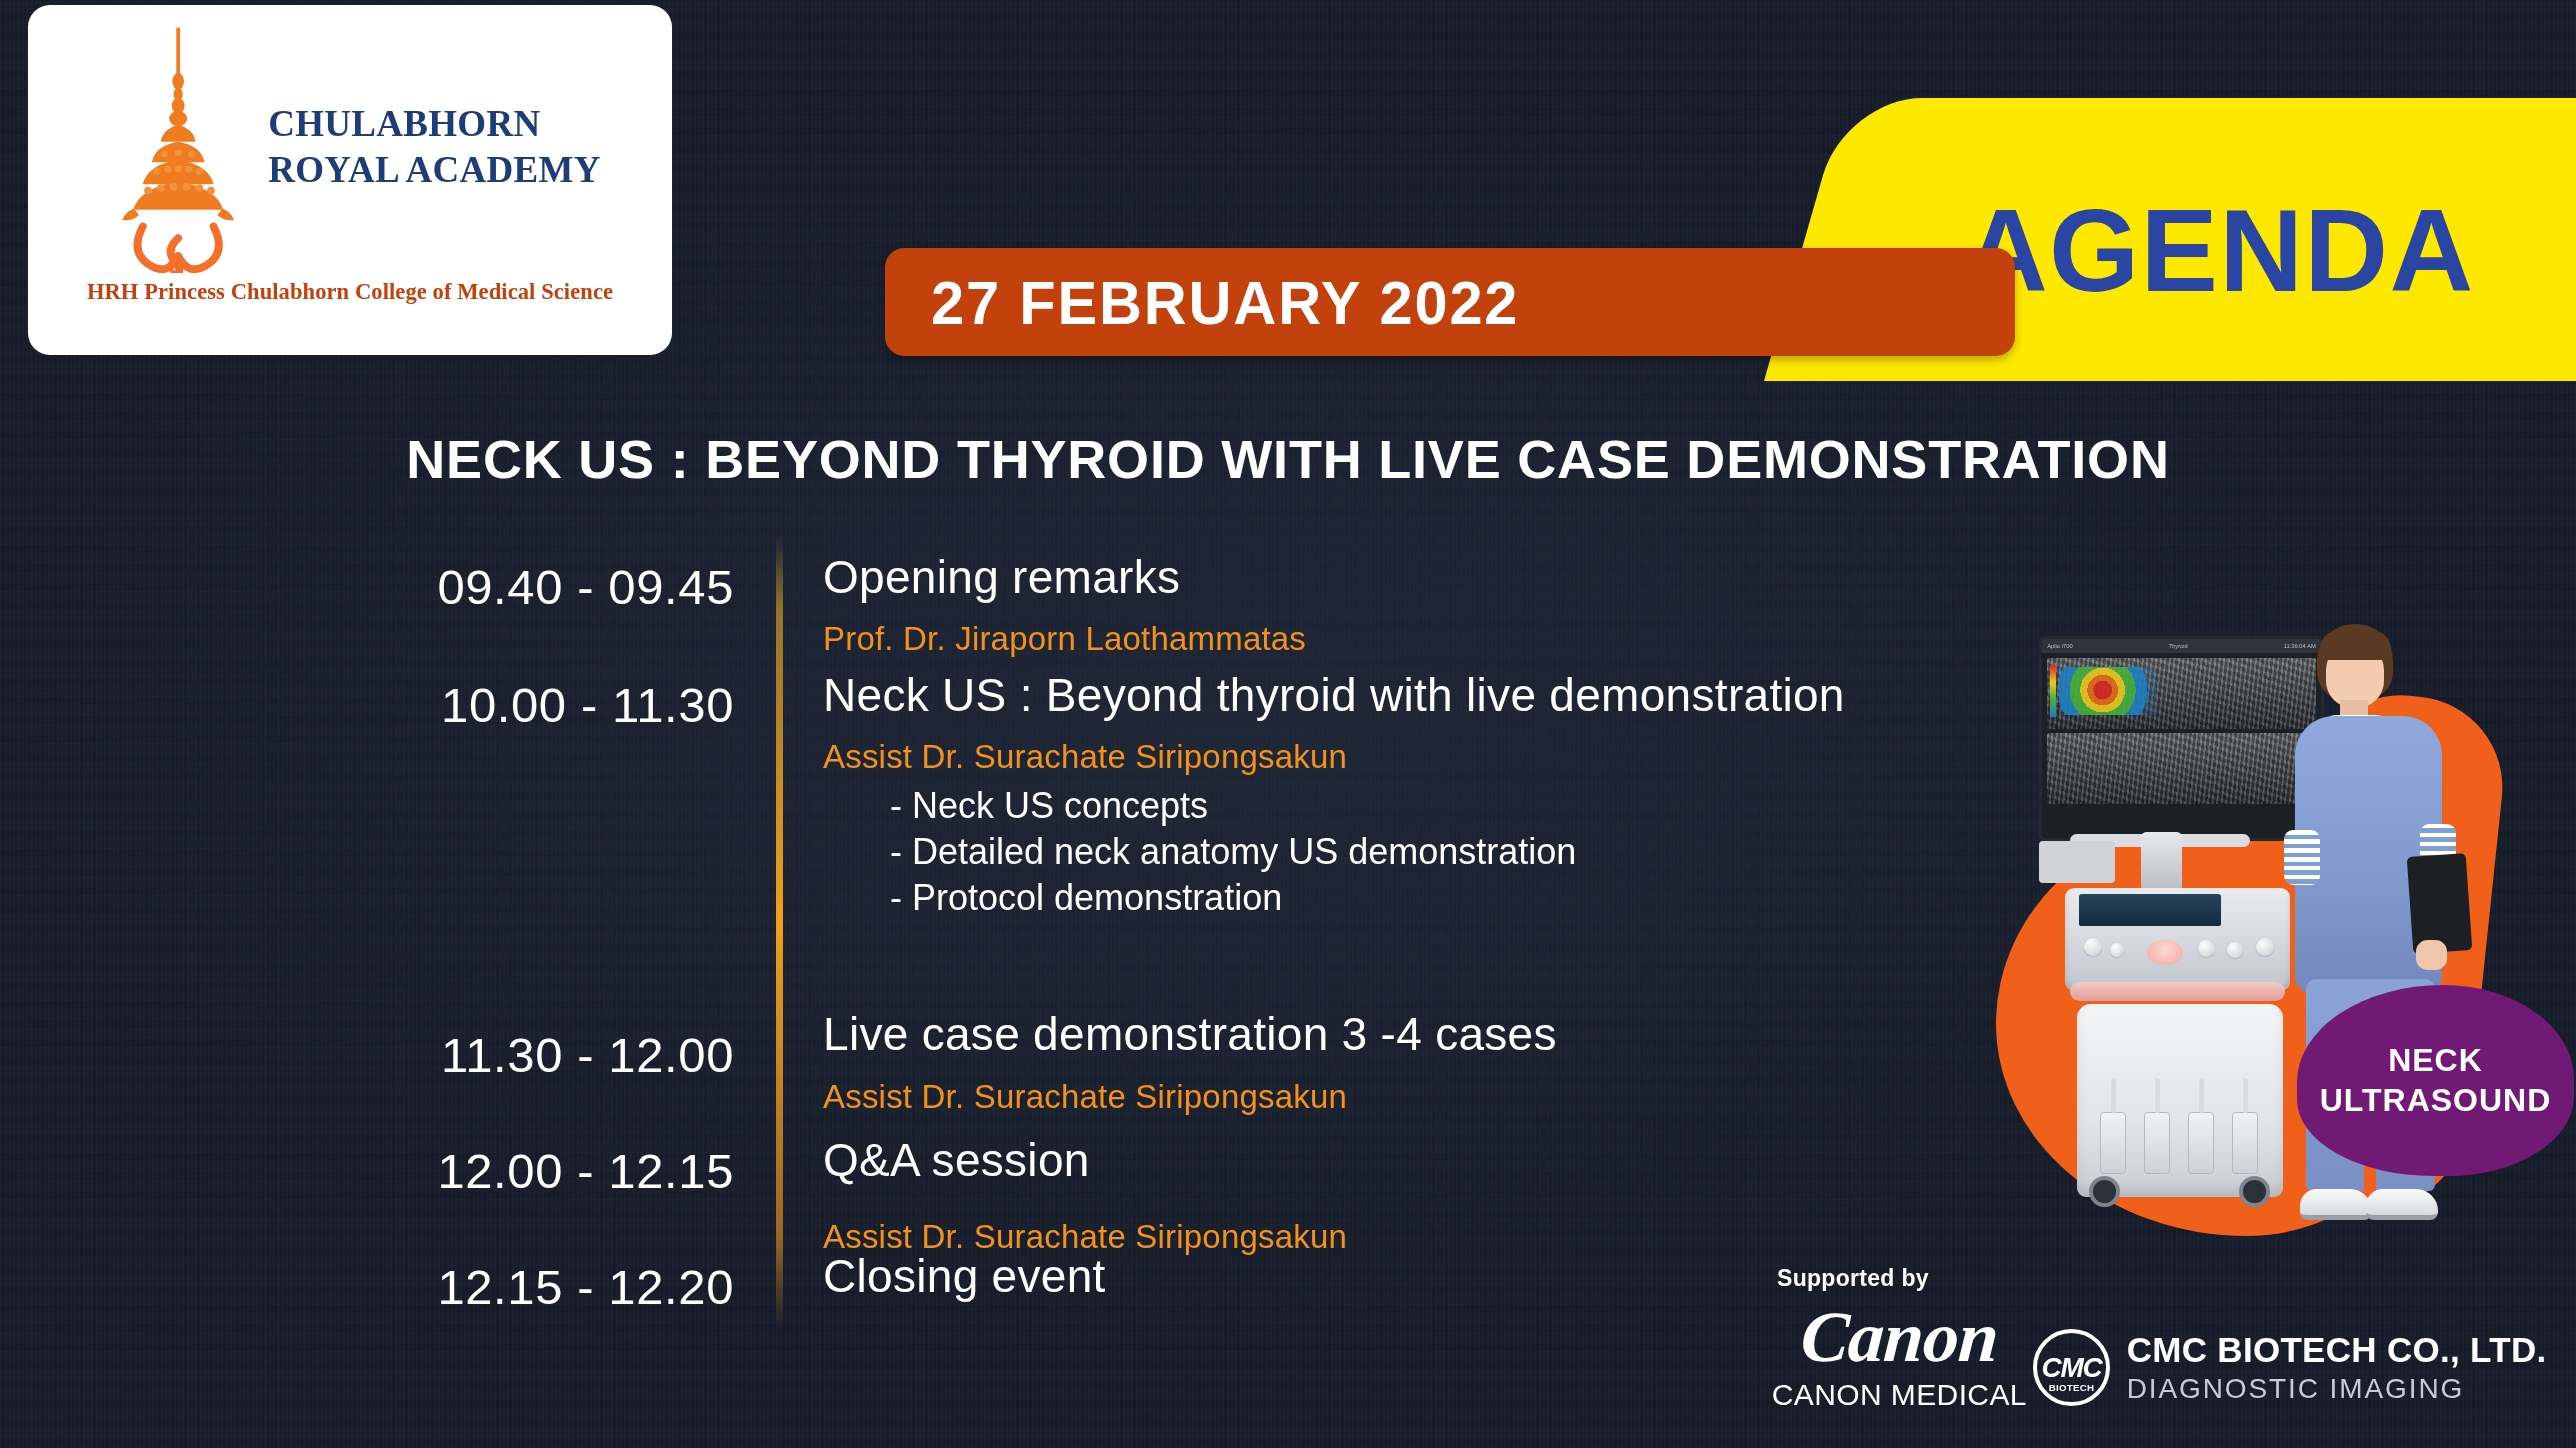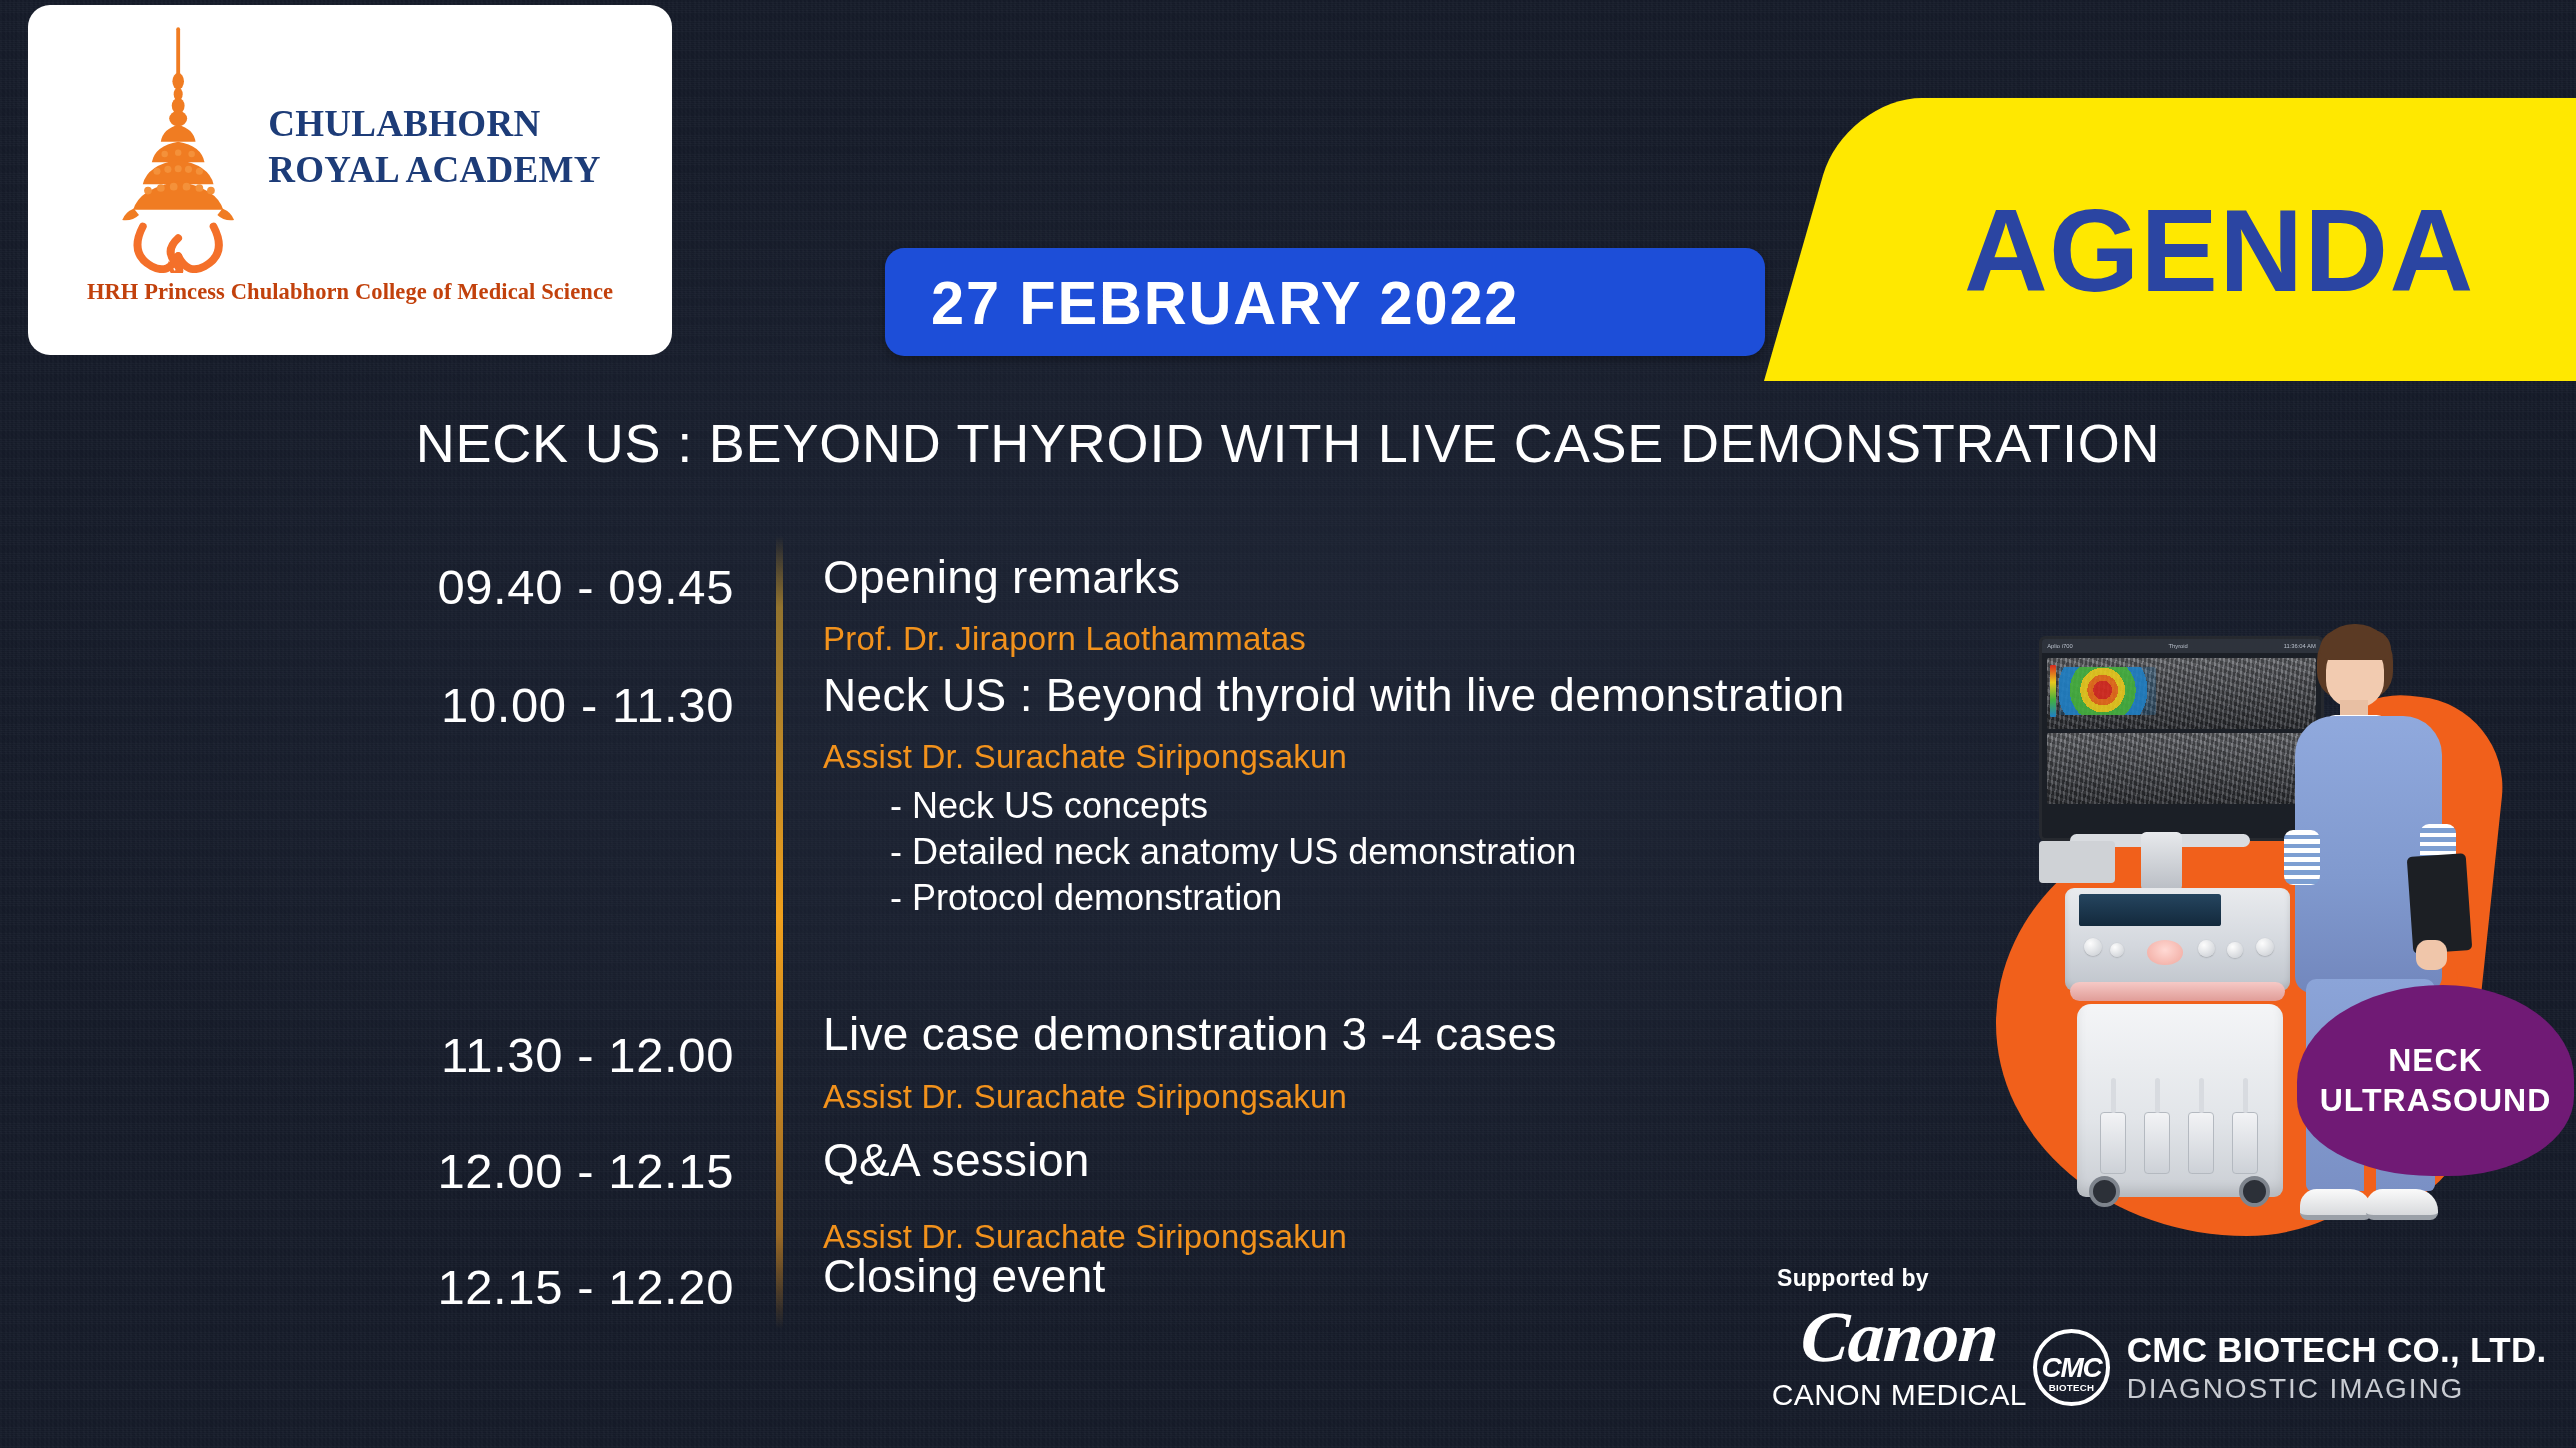--- a/index.html
+++ b/index.html
@@ -104,48 +104,48 @@
     font-weight: 700;
     letter-spacing: 1.3px;
     line-height: 1;
     white-space: nowrap;
   }
 
   
   #date-pill {
     position: absolute;
     left: 885px; top: 248px;
-    width: 880px; height: 108px;
-    background: #1d4ed8;
+    width: 1130px; height: 108px;
+    background: #c2410c;
     border-radius: 19.3px;
     display: flex;
     align-items: center;
     padding-left: 46px;
     box-sizing: border-box;
     box-shadow: 0 3.9px 9px rgba(0,0,0,.28);
   }
   #date-text {
     color: #ffffff;
     font-size: 62px;
     font-weight: 700;
     letter-spacing: 1.9px;
     white-space: nowrap;
     transform: scaleX(.96);
     transform-origin: left center;
   }
 
   
   #headline {
     position: absolute;
-    left: 0; top: 412px;
+    left: 0; top: 428px;
     width: 2576px;
     text-align: center;
     color: #ffffff;
     font-size: 54px;
-    font-weight: 400;
+    font-weight: 700;
     letter-spacing: 0.8px;
     white-space: nowrap;
   }
 
   
   #divider {
     position: absolute;
     left: 776px; top: 536px;
     width: 7px; height: 793px;
     background: linear-gradient(180deg,

